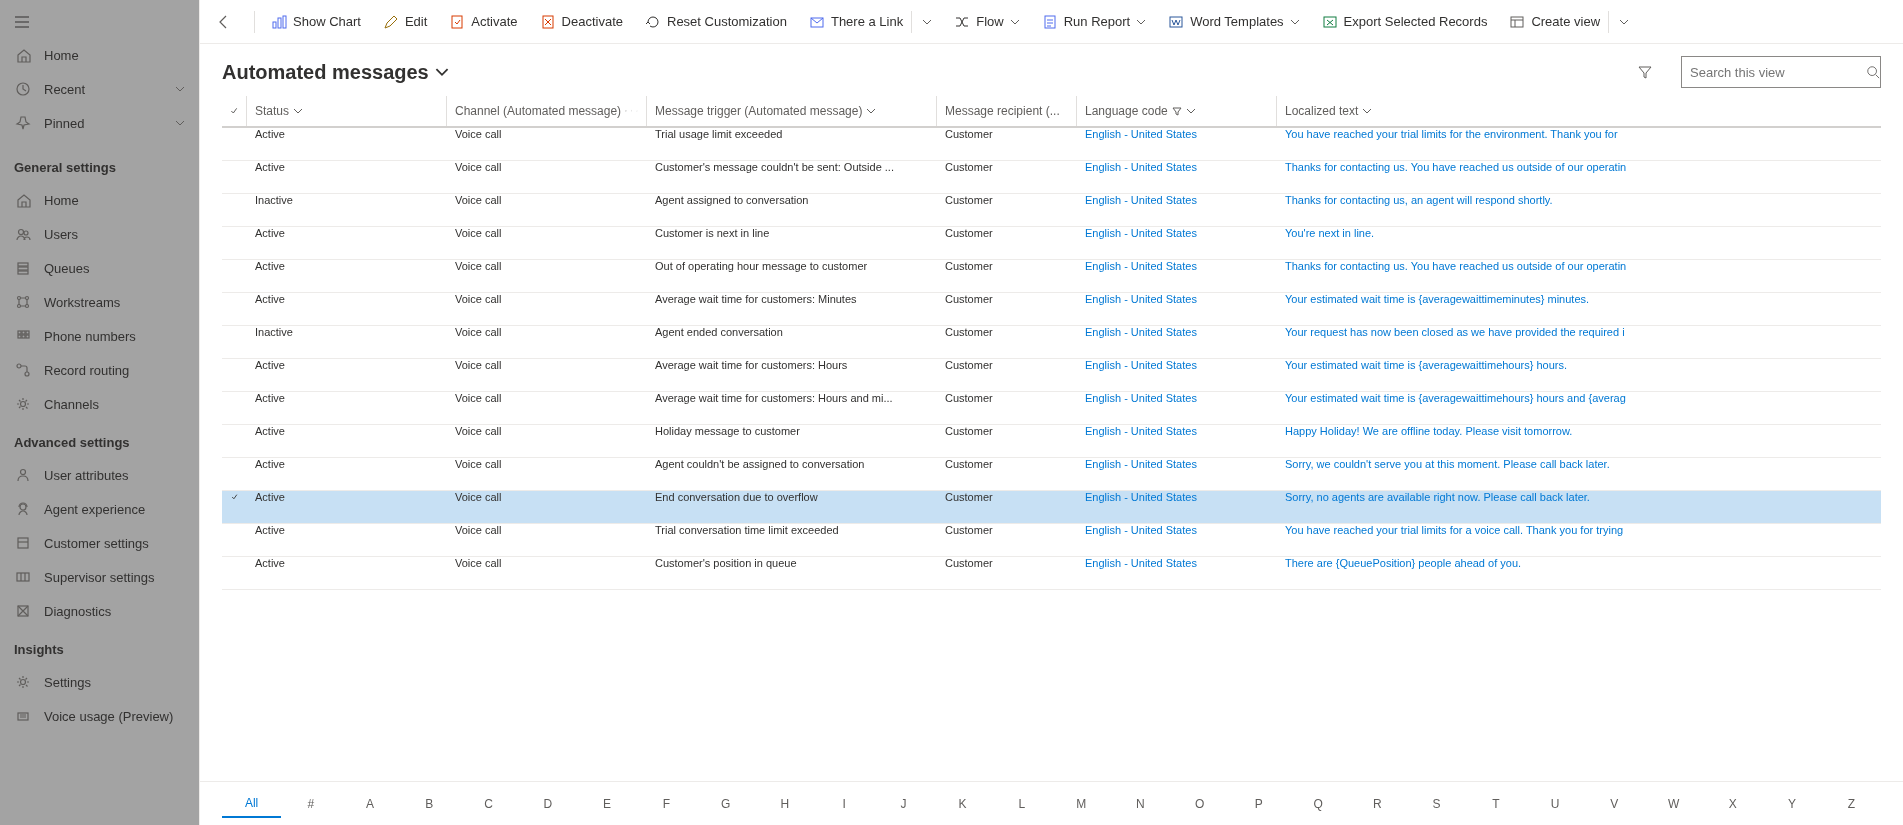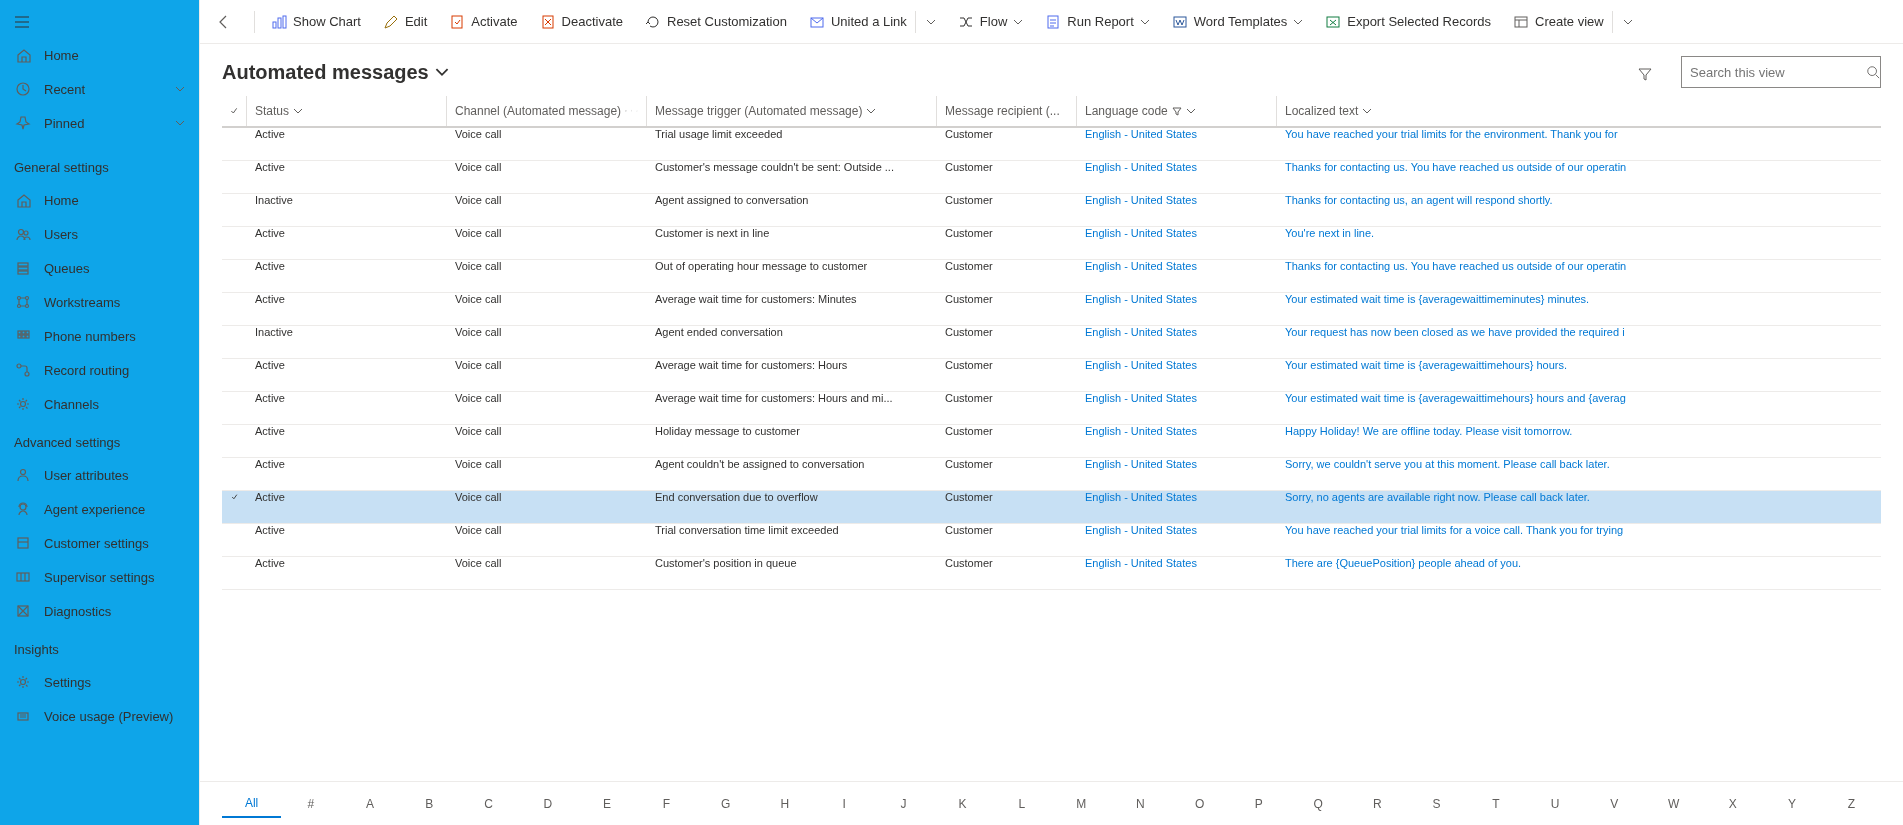--- a/index.html
+++ b/index.html
@@ -1,34 +1,34 @@
 <!DOCTYPE html>
 <html><head>
 <meta charset="utf-8">
 <style>
 *{box-sizing:border-box;margin:0;padding:0;font-family:"Segoe UI",Arial,sans-serif}
 body{background:#fff;color:#323130;font-size:13px;width:1903px;height:825px;overflow:hidden}
 .app{display:flex;height:825px}
-.sidebar{width:200px;background:#0ea5e9;border-right:1px solid #edebe9;overflow-y:auto;padding-bottom:10px}
+.sidebar{width:200px;background:#a3a3a3;border-right:1px solid #edebe9;overflow-y:auto;padding-bottom:10px}
 .sb-top{padding:6px 0}
 .sb-hamburger{display:flex;align-items:center;padding:8px 14px;cursor:pointer}
 .sb-item{display:flex;align-items:center;padding:8px 14px;cursor:pointer;color:#323130;position:relative}
 .sb-item .ic{width:18px;height:18px;margin-right:12px;display:flex;align-items:center;justify-content:center;color:#605e5c}
 .sb-item .lbl{flex:1}
 .sb-item .chev{color:#605e5c}
-.sb-section{padding:14px 14px 8px;font-weight:400;font-size:13px;color:#323130}
+.sb-section{padding:14px 14px 8px;font-weight:700;font-size:13px;color:#323130}
 .main{flex:1;display:flex;flex-direction:column;overflow:hidden}
 .cmdbar{display:flex;align-items:center;height:44px;border-bottom:1px solid #edebe9;padding:0 6px;gap:2px}
 .cmd{display:flex;align-items:center;padding:0 10px;height:44px;cursor:pointer;white-space:nowrap;color:#323130}
 .cmd .ic{width:16px;height:16px;margin-right:6px;display:flex;align-items:center;justify-content:center}
 .cmd .chev{margin-left:6px;color:#605e5c}
 .sep{width:1px;height:22px;background:#e1dfdd;margin:0 4px}
 .hdrrow{display:flex;align-items:center;padding:12px 22px 8px;gap:12px}
 .page-title{font-size:20px;font-weight:600;display:flex;align-items:center;gap:6px}
-.hdr-right{margin-left:auto;display:flex;align-items:flex-end;gap:22px}
+.hdr-right{margin-left:auto;display:flex;align-items:center;gap:22px}
 .filter-ic{width:28px;height:28px;display:flex;align-items:center;justify-content:center;cursor:pointer;color:#605e5c}
 .search{display:flex;align-items:center;border:1px solid #8a8886;width:200px;height:32px;padding:0 8px}
 .search input{border:none;outline:none;flex:1;font-size:13px}
 .grid{flex:1;overflow:hidden;display:flex;flex-direction:column;padding:0 22px}
 .ghdr{display:flex;align-items:flex-start;border-bottom:2px solid #d2d0ce;color:#605e5c;font-size:12px;height:32px}
 .gcell{padding:0 8px;display:flex;align-items:center;gap:4px;overflow:hidden;white-space:nowrap;text-overflow:ellipsis;border-left:1px solid transparent}
 .ghdr .gcell{border-left:1px solid #e1dfdd;height:100%;cursor:pointer}
 .ghdr .gcell:first-child{border-left:none}
 .c-chk{width:24px;flex:none;justify-content:center}
 .c-status{width:200px;flex:none}
@@ -293,21 +293,21 @@
           </span>
           <span>Reset Customization</span>
         </div>
       <div class="cmd">
           <span class="ic">
             <svg width="16" height="16" viewBox="0 0 16 16">
               <rect x="2" y="4" width="12" height="9" fill="none" stroke="#4f6bed"></rect>
               <path d="M2 4l6 5 6-5" fill="none" stroke="#4f6bed"></path>
             </svg>
           </span>
-          <span>United a Link</span>
+          <span>There a Link</span>
           <span class="sep" style="margin-left:8px"></span>
           <span class="chev">
             <svg width="10" height="10" viewBox="0 0 10 10">
               <path d="M1 3l4 4 4-4" stroke="#605e5c" fill="none"></path>
             </svg>
           </span>
         </div>
       <div class="cmd">
           <span class="ic">
             <svg width="16" height="16" viewBox="0 0 16 16">

